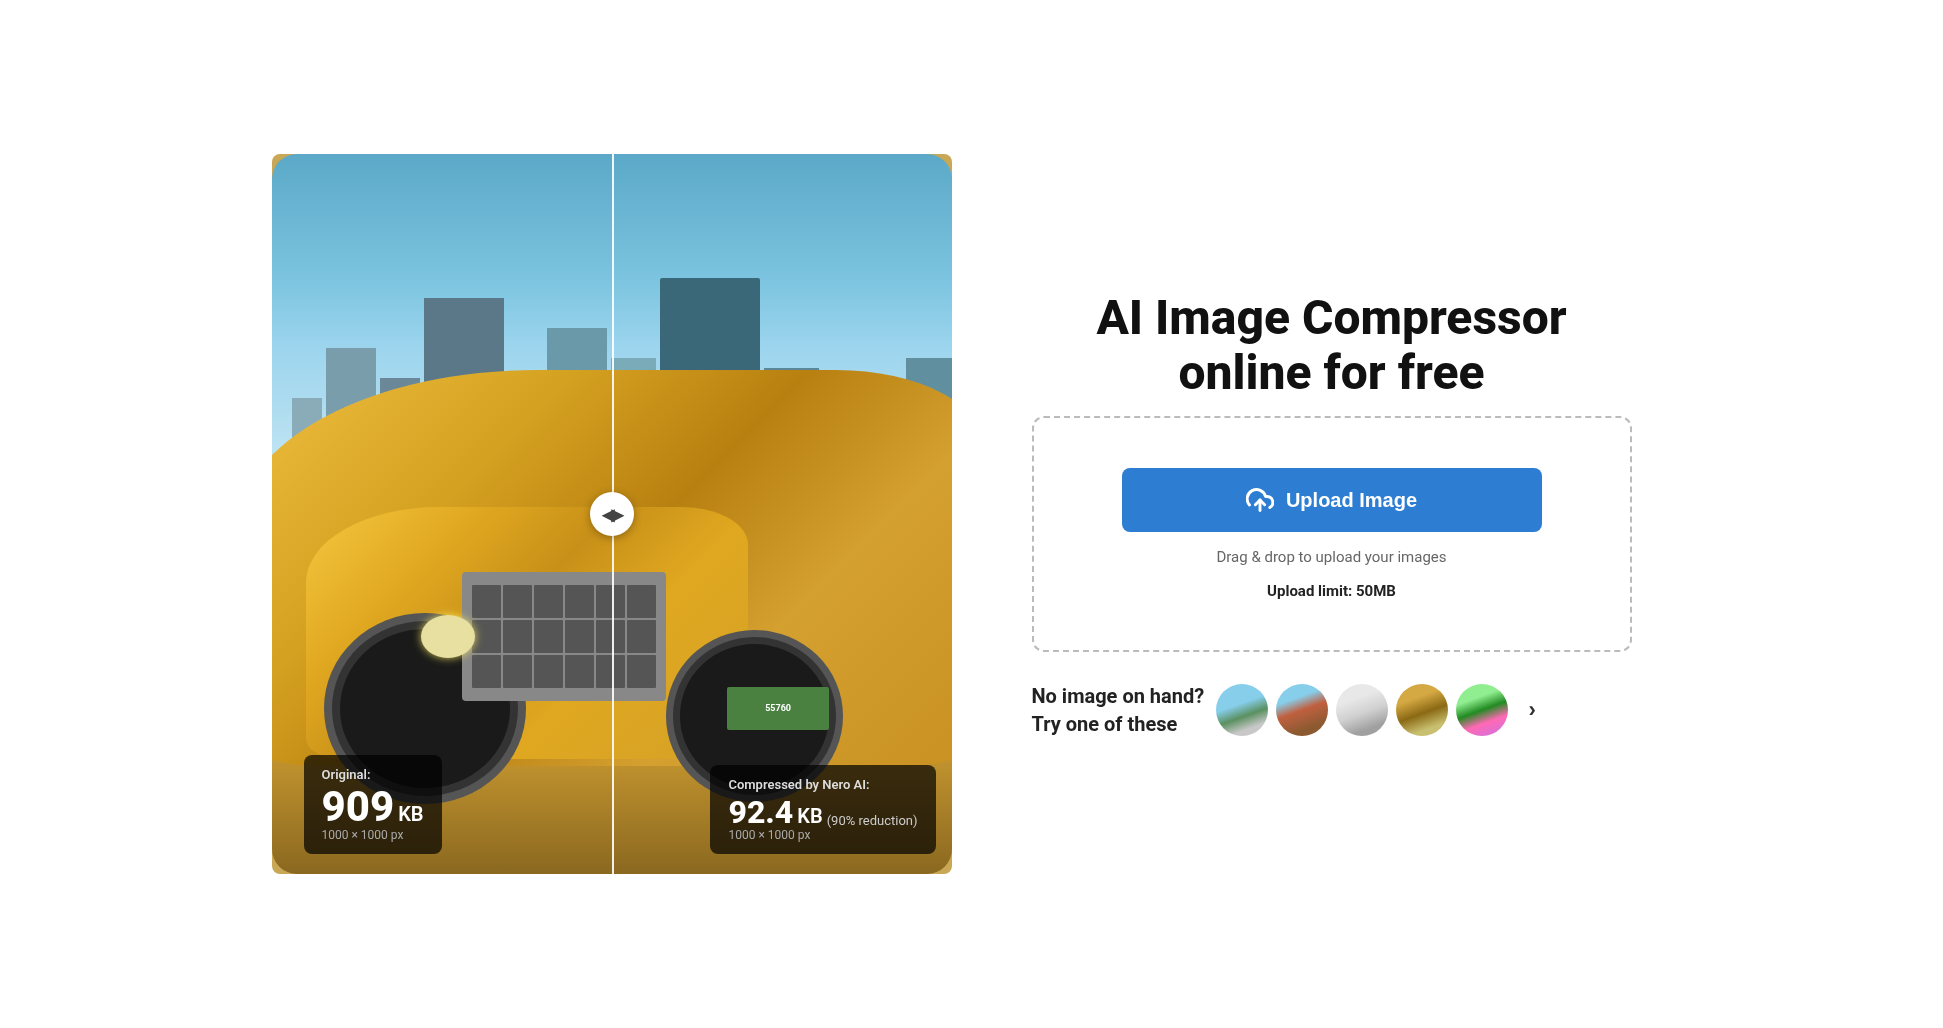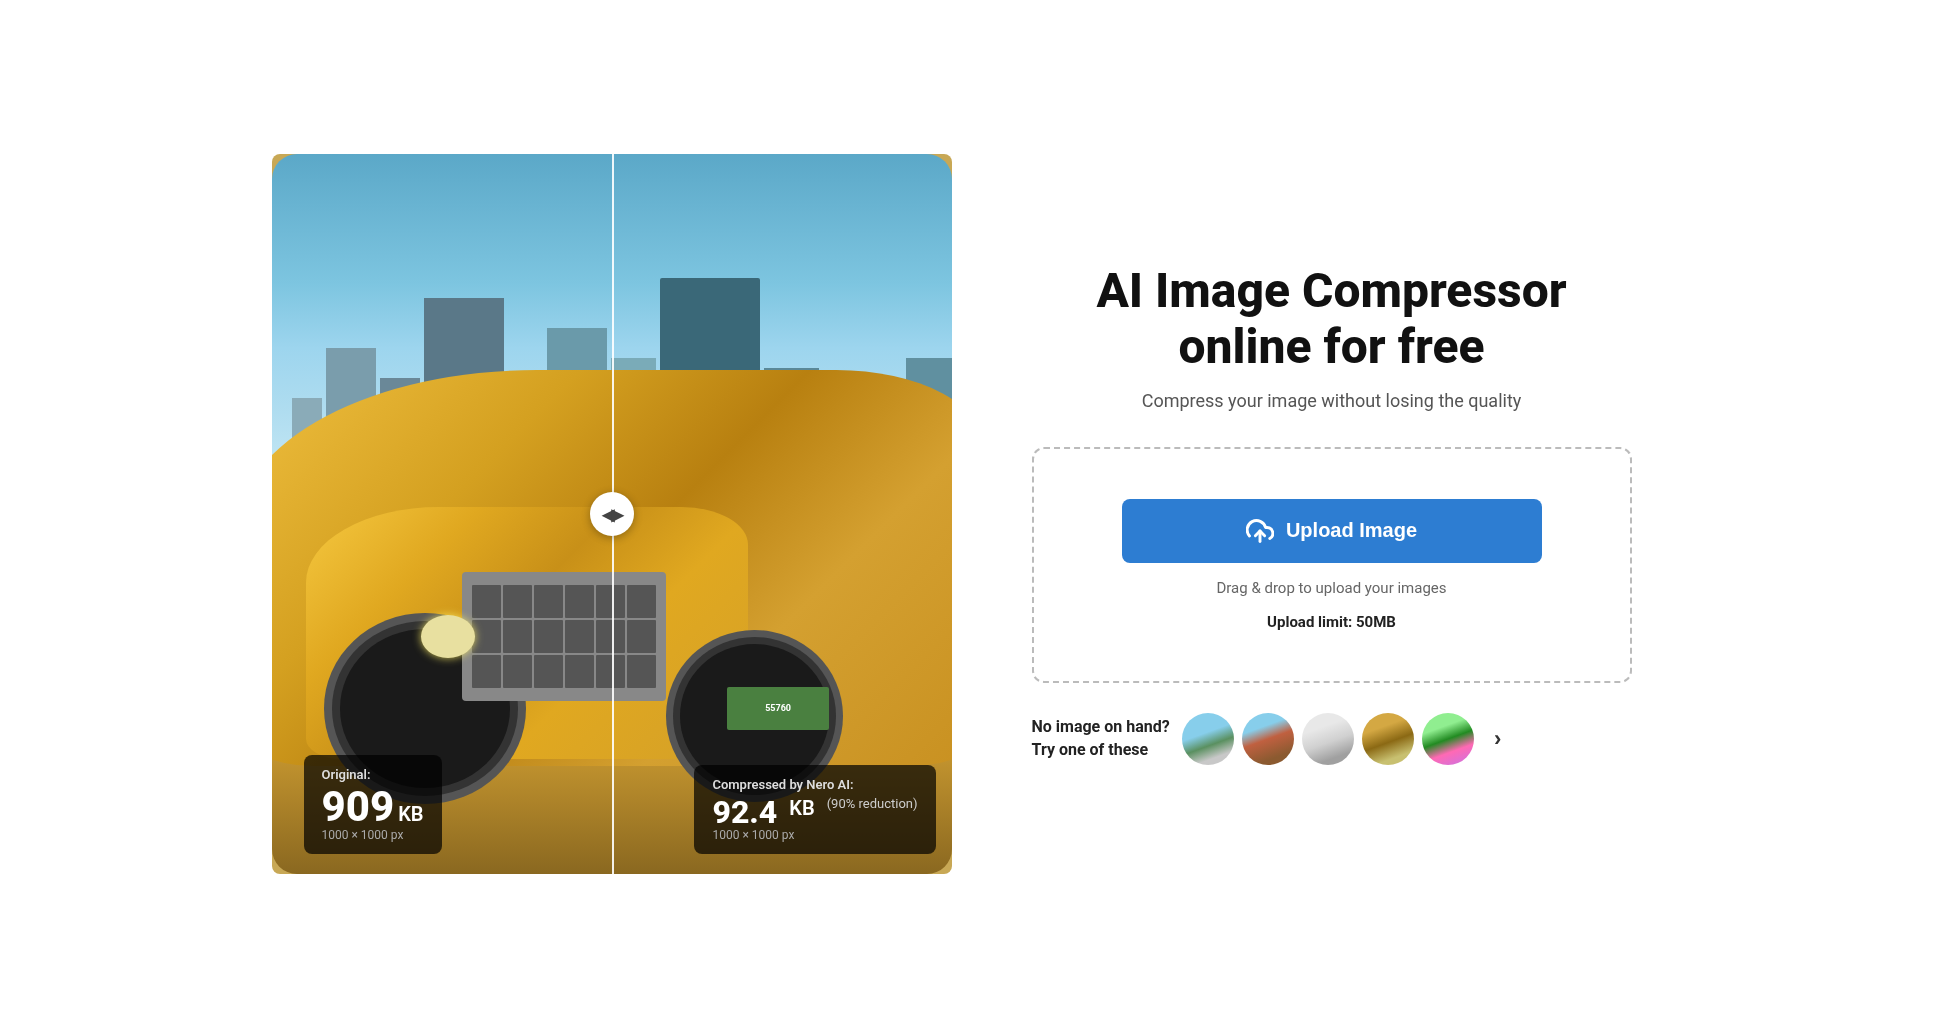--- a/index.html
+++ b/index.html
@@ -168,21 +168,21 @@
     }
 
     
     .samples-row {
       display: flex;
       align-items: center;
       gap: 12px;
     }
 
     .samples-label {
-      font-size: 16px;
+      font-size: 20px;
       font-weight: 700;
       color: #222;
       white-space: nowrap;
       line-height: 1.4;
     }
 
     .sample-images {
       display: flex;
       align-items: center;
       gap: 8px;
@@ -344,34 +344,33 @@
       <div class="stat-label">Original:</div>
       <div style="display:flex;align-items:baseline;gap:4px;">
         <span class="stat-size" style="font-size:42px;font-weight:800;">909</span>
         <span class="stat-unit">KB</span>
       </div>
       <div class="stat-dims">1000 × 1000 px</div>
     </div>
 
     <div class="stat-box right">
       <div class="stat-label">Compressed by Nero AI:</div>
-      <div style="display:flex;align-items:flex-start;gap:12px;flex-wrap:wrap;">
+      <div style="display:flex;align-items:flex-end;gap:4px;flex-wrap:wrap;">
         <span class="stat-size" style="font-size:32px;font-weight:800;">92.4</span>
         <span class="stat-unit">KB</span>
         <span class="stat-reduction">(90% reduction)</span>
       </div>
       <div class="stat-dims">1000 × 1000 px</div>
     </div>
 
   </div>
 
   <div class="right-panel">
 
     <h1 class="main-title">AI Image Compressor online for free</h1>
-    <p class="subtitle">Compress your image without losing the quality</p>
 
     <div class="upload-area">
       <button class="upload-btn">
         <svg class="upload-icon-svg" viewBox="0 0 24 24" fill="none" stroke="white" stroke-width="2.5" stroke-linecap="round" stroke-linejoin="round">
           <polyline points="16 16 12 12 8 16"></polyline>
           <line x1="12" y1="12" x2="12" y2="21"></line>
           <path d="M20.39 18.39A5 5 0 0 0 18 9h-1.26A8 8 0 1 0 3 16.3"></path>
         </svg>
         <span>Upload Image</span>
       </button>

